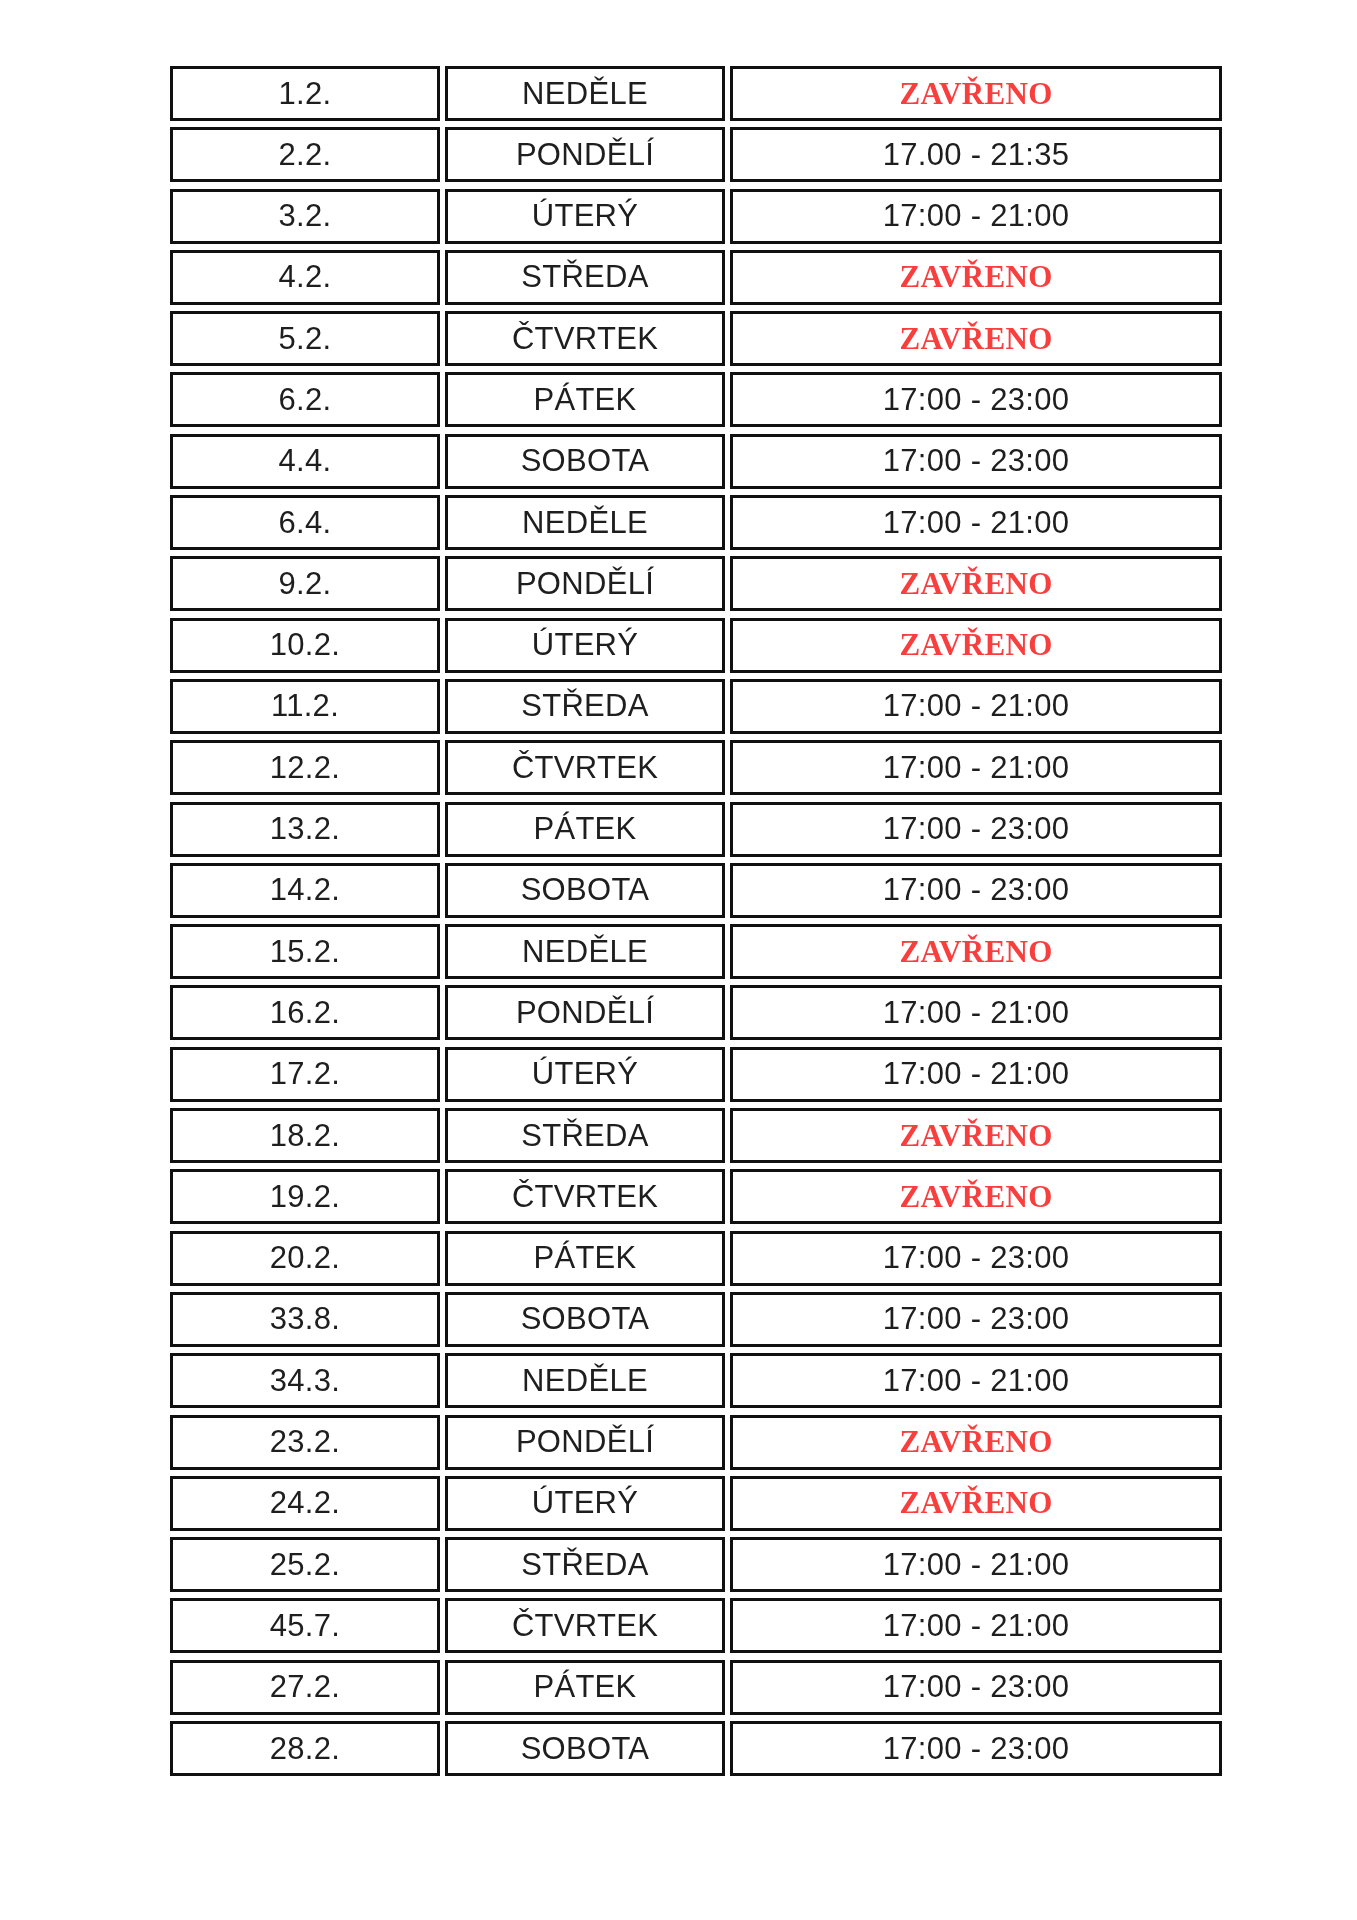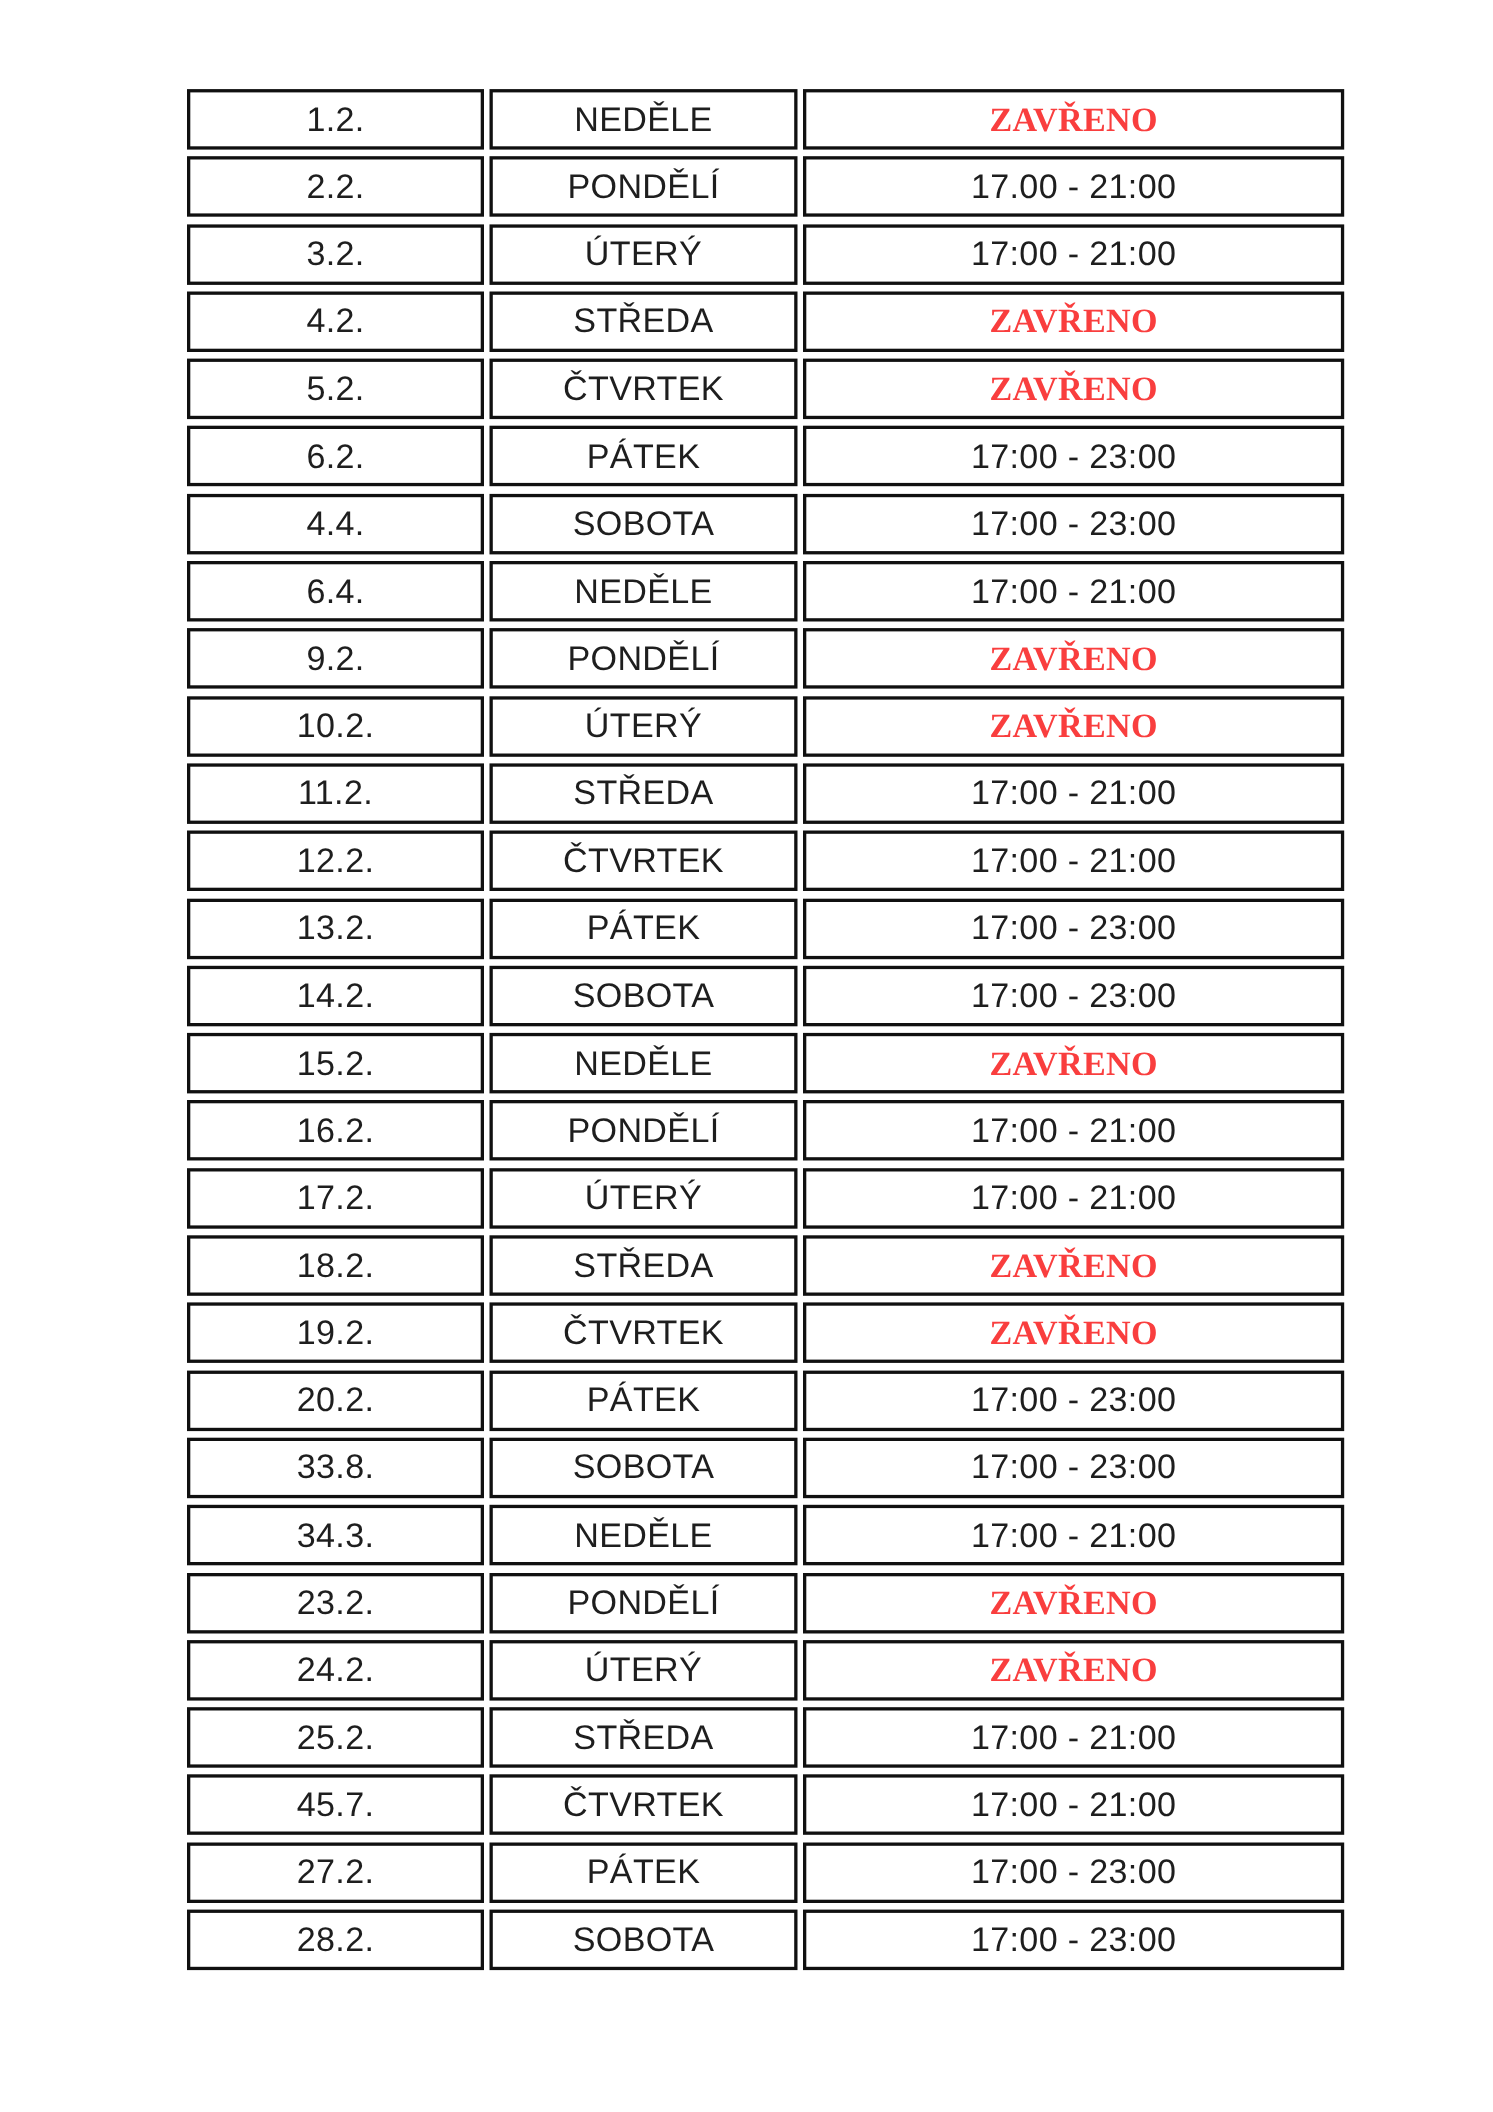--- a/index.html
+++ b/index.html
@@ -9,21 +9,21 @@
   }
   body {
     width: 1357px;
     height: 1920px;
     position: relative;
     font-family: "Liberation Sans", sans-serif;
   }
   .schedule-table {
     position: absolute;
     left: 170px;
-    top: 81px;
+    top: 66px;
     display: grid;
     grid-template-columns: 270px 280px 492px;
     column-gap: 5px;
     row-gap: 6.3px;
     border-radius: 12px;
   }
   .row { display: contents; }
   .cell {
     box-sizing: border-box;
     height: 55px;
@@ -49,21 +49,21 @@
 <div class="schedule-table" id="schedule-table">
   <div class="row">
     <div class="cell date">1.2.</div>
     <div class="cell day">NEDĚLE</div>
     <div class="cell hours closed">ZAVŘENO</div>
   </div>
 
   <div class="row">
     <div class="cell date">2.2.</div>
     <div class="cell day">PONDĚLÍ</div>
-    <div class="cell hours">17.00 - 21:00</div>
+    <div class="cell hours">17.00 - 21:35</div>
   </div>
 
   <div class="row">
     <div class="cell date">3.2.</div>
     <div class="cell day">ÚTERÝ</div>
     <div class="cell hours">17:00 - 21:00</div>
   </div>
 
   <div class="row">
     <div class="cell date">4.2.</div>

